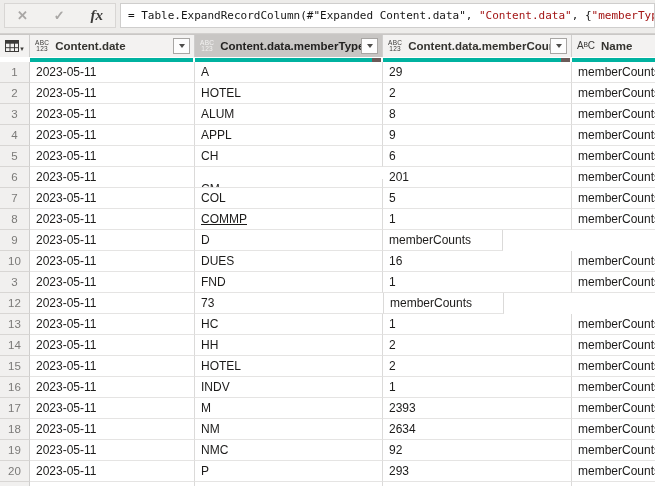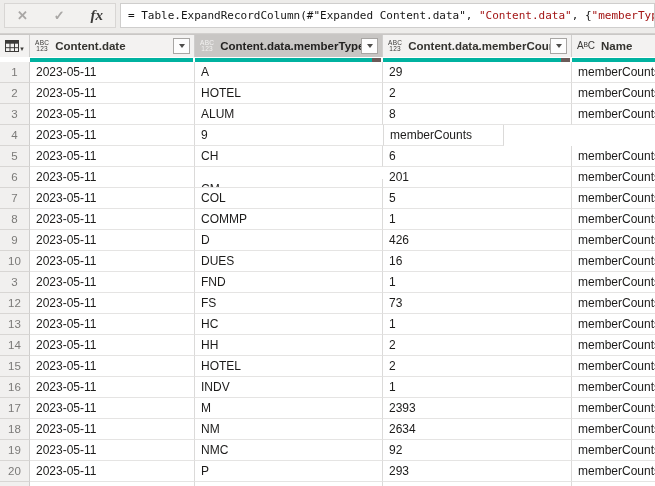--- a/index.html
+++ b/index.html
@@ -163,20 +163,21 @@
         <div class="row">
           <div class="rn">3</div>
           <div class="cell" style="width: 165px; min-width: 165px;">2023-05-11</div>
           <div class="cell" style="width: 188px; min-width: 188px;">ALUM</div>
           <div class="cell" style="width: 189px; min-width: 189px;">8</div>
           <div class="cell" style="width: 120px; min-width: 120px;">memberCounts</div>
         </div>
         <div class="row">
           <div class="rn">4</div>
           <div class="cell" style="width: 165px; min-width: 165px;">2023-05-11</div>
+          <div class="cell" style="width: 188px; min-width: 188px;">APPL</div>
           <div class="cell" style="width: 189px; min-width: 189px;">9</div>
           <div class="cell" style="width: 120px; min-width: 120px;">memberCounts</div>
         </div>
         <div class="row">
           <div class="rn">5</div>
           <div class="cell" style="width: 165px; min-width: 165px;">2023-05-11</div>
           <div class="cell" style="width: 188px; min-width: 188px;">CH</div>
           <div class="cell" style="width: 189px; min-width: 189px;">6</div>
           <div class="cell" style="width: 120px; min-width: 120px;">memberCounts</div>
         </div>
@@ -190,49 +191,47 @@
         <div class="row">
           <div class="rn">7</div>
           <div class="cell" style="width: 165px; min-width: 165px;">2023-05-11</div>
           <div class="cell" style="width: 188px; min-width: 188px;">COL</div>
           <div class="cell" style="width: 189px; min-width: 189px;">5</div>
           <div class="cell" style="width: 120px; min-width: 120px;">memberCounts</div>
         </div>
         <div class="row">
           <div class="rn">8</div>
           <div class="cell" style="width: 165px; min-width: 165px;">2023-05-11</div>
-          <div class="cell" style="width: 188px; min-width: 188px;">COMMP</div>
+          <div class="cell" style="width: 188px; min-width: 188px; text-decoration: underline;">COMMP</div>
           <div class="cell" style="width: 189px; min-width: 189px;">1</div>
           <div class="cell" style="width: 120px; min-width: 120px;">memberCounts</div>
         </div>
         <div class="row">
           <div class="rn">9</div>
           <div class="cell" style="width: 165px; min-width: 165px;">2023-05-11</div>
           <div class="cell" style="width: 188px; min-width: 188px;">D</div>
-          <div class="cell" style="width: 189px; min-width: 189px;">426</div>
           <div class="cell" style="width: 120px; min-width: 120px;">memberCounts</div>
         </div>
         <div class="row">
           <div class="rn">10</div>
           <div class="cell" style="width: 165px; min-width: 165px;">2023-05-11</div>
           <div class="cell" style="width: 188px; min-width: 188px;">DUES</div>
           <div class="cell" style="width: 189px; min-width: 189px;">16</div>
           <div class="cell" style="width: 120px; min-width: 120px;">memberCounts</div>
         </div>
         <div class="row">
           <div class="rn">3</div>
           <div class="cell" style="width: 165px; min-width: 165px;">2023-05-11</div>
           <div class="cell" style="width: 188px; min-width: 188px;">FND</div>
           <div class="cell" style="width: 189px; min-width: 189px;">1</div>
           <div class="cell" style="width: 120px; min-width: 120px;">memberCounts</div>
         </div>
         <div class="row">
           <div class="rn">12</div>
           <div class="cell" style="width: 165px; min-width: 165px;">2023-05-11</div>
-          <div class="cell" style="width: 188px; min-width: 188px;">FS</div>
           <div class="cell" style="width: 189px; min-width: 189px;">73</div>
           <div class="cell" style="width: 120px; min-width: 120px;">memberCounts</div>
         </div>
         <div class="row">
           <div class="rn">13</div>
           <div class="cell" style="width: 165px; min-width: 165px;">2023-05-11</div>
           <div class="cell" style="width: 188px; min-width: 188px;">HC</div>
           <div class="cell" style="width: 189px; min-width: 189px;">1</div>
           <div class="cell" style="width: 120px; min-width: 120px;">memberCounts</div>
         </div>

